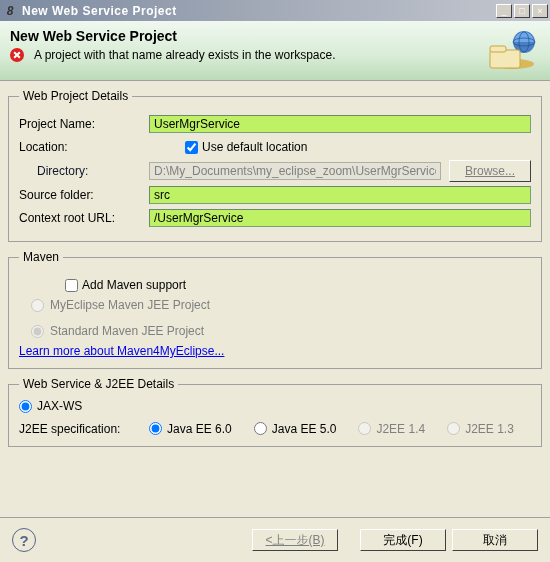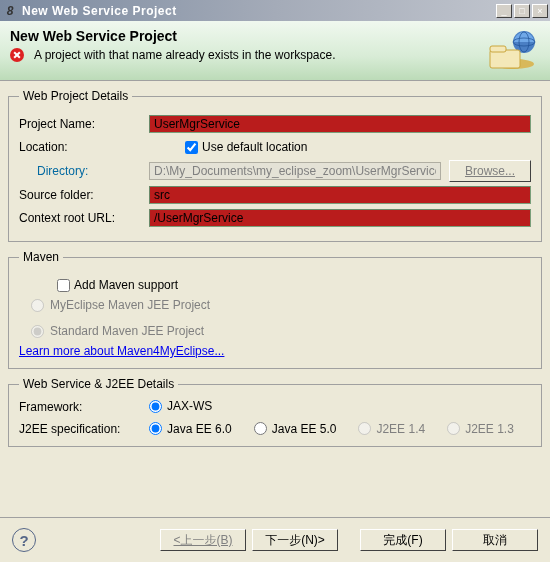--- a/index.html
+++ b/index.html
@@ -69,24 +69,24 @@
     padding: 8px;
   }
   fieldset {
     border: 1px solid #a0a0a0;
     margin: 0 0 8px 0;
     padding: 8px 10px 10px 10px;
   }
   legend { padding: 0 4px; color: #000; }
   .row { display: flex; align-items: center; margin: 3px 0; min-height: 20px; }
   .lbl { width: 130px; }
-  .lbl.indent { padding-left: 18px; color: #0369a1; }
+  .lbl.indent { padding-left: 18px; color: #0f172a; }
   .txt {
     flex: 1;
-    background: #b91c1c;
+    background: #bef264;
     border: 1px solid #7a9f7a;
     border-top-color: #6a8a6a; border-left-color: #6a8a6a;
     height: 18px; padding: 1px 4px;
     font-family: inherit; font-size: 12px;
   }
   .txt.disabled {
     background: #e4e2d6; color: #808080;
     border-color: #b0aea2;
   }
   .chk-row { display: flex; align-items: center; gap: 4px; padding-left: 36px; }
@@ -191,21 +191,21 @@
 
 
     <div class="row">
       <span class="lbl">Context root URL:</span>
       <input class="txt" type="text" value="/UserMgrService" style="">
     </div>
   </fieldset>
 
   <fieldset>
     <legend>Maven</legend>
-    <div class="row" style="margin-left:2px">
+    <div class="row" style="margin-left:10px">
       <div class="chk-row">
         <input type="checkbox" style="">
         <span>Add Maven support</span>
       </div>
     </div>
     <div class="radio-row">
       <input type="radio" name="maven" disabled="" style="">
       <span style="color:#808080">MyEclipse Maven JEE Project</span>
     </div>
     <div class="radio-row" style="margin-top:12px">
@@ -214,21 +214,20 @@
     </div>
     <div style="margin-top:6px">
       <a class="link">Learn more about Maven4MyEclipse...</a>
     </div>
   </fieldset>
 
   <fieldset>
     <legend>Web Service &amp; J2EE Details</legend>
 
     <div class="framework-row">
-      <span class="lbl2">Framework:</span>
       <div>
         <div class="radio-item">
           <input type="radio" name="fw" checked="" style="">
           <span>JAX-WS</span>
         </div>
       </div>
     </div>
 
     <div class="framework-row" style="margin-top:6px">
       <span class="lbl2">J2EE specification:</span>
@@ -251,17 +250,16 @@
         </label>
       </div>
     </div>
   </fieldset>
 
 </div>
 
 <div class="footer">
   <span class="help-icon">?</span>
   <button class="btn disabled" disabled="">&lt;上一步(B)</button>
-  <button class="btn">下一步(N)&gt;</button>
   <span style="width:10px"></span>
   <button class="btn">完成(F)</button>
   <button class="btn">取消</button>
 </div>
 
 </body></html>

